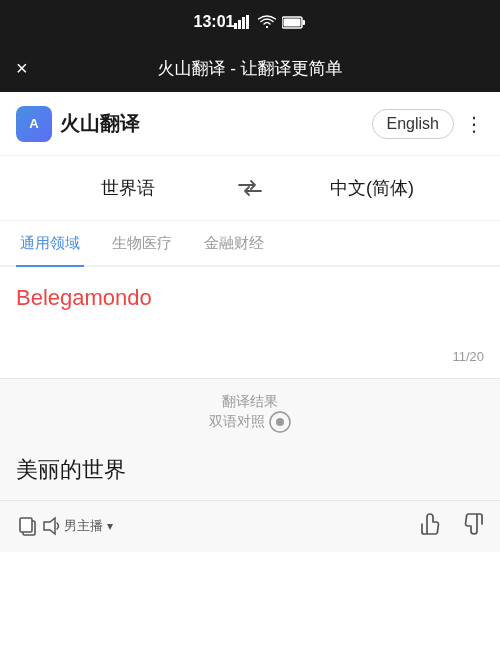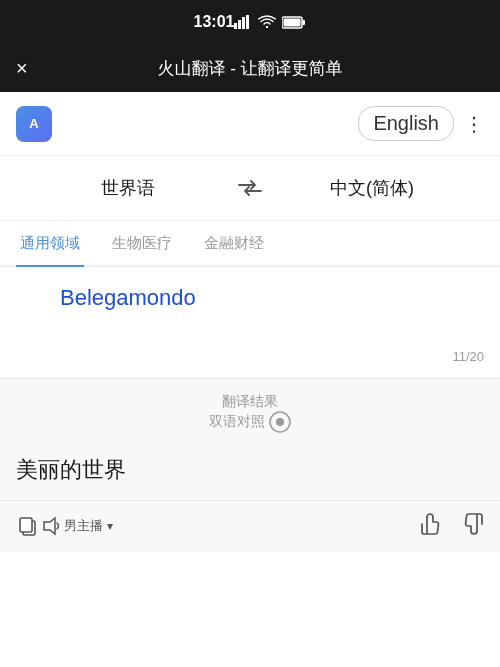--- a/index.html
+++ b/index.html
@@ -91,21 +91,21 @@
     }
     .app-header-right {
       display: flex;
       align-items: center;
       gap: 10px;
     }
     .lang-btn {
       border: 1px solid #ccc;
       border-radius: 16px;
       padding: 5px 14px;
-      font-size: 20px;
+      font-size: 16px;
       color: #333;
       background: #fff;
       cursor: pointer;
     }
     .menu-icon {
       font-size: 20px;
       color: #333;
       cursor: pointer;
     }
 
@@ -173,24 +173,23 @@
     
     .input-area {
       background: #fff;
       padding: 16px 16px 8px 16px;
       min-height: 110px;
       position: relative;
       border-bottom: 1px solid #e8e8e8;
     }
     .input-text {
       font-size: 22px;
-      color: #1d4ed8;
+      color: #ef4444;
       line-height: 1.4;
       min-height: 60px;
-      margin-left: 44px;
     }
     .char-count {
       text-align: right;
       font-size: 13px;
       color: #999;
       padding: 6px 0;
     }
 
     
     .result-area {
@@ -296,20 +295,21 @@
 <div class="title-bar">
   <span class="title-bar-close">×</span>
   <span class="title-bar-title">火山翻译 - 让翻译更简单</span>
 </div>
 
 <div class="app-header">
   <div class="app-logo">
     <div class="logo-icon">
       <span style="font-size:13px;font-weight:700;">A</span>
     </div>
+    <span class="app-name">火山翻译</span>
   </div>
   <div class="app-header-right">
     <button class="lang-btn">English</button>
     <span class="menu-icon">⋮</span>
   </div>
 </div>
 
 <div class="lang-selector">
   <span class="lang-label">世界语</span>
   <div class="swap-btn">

